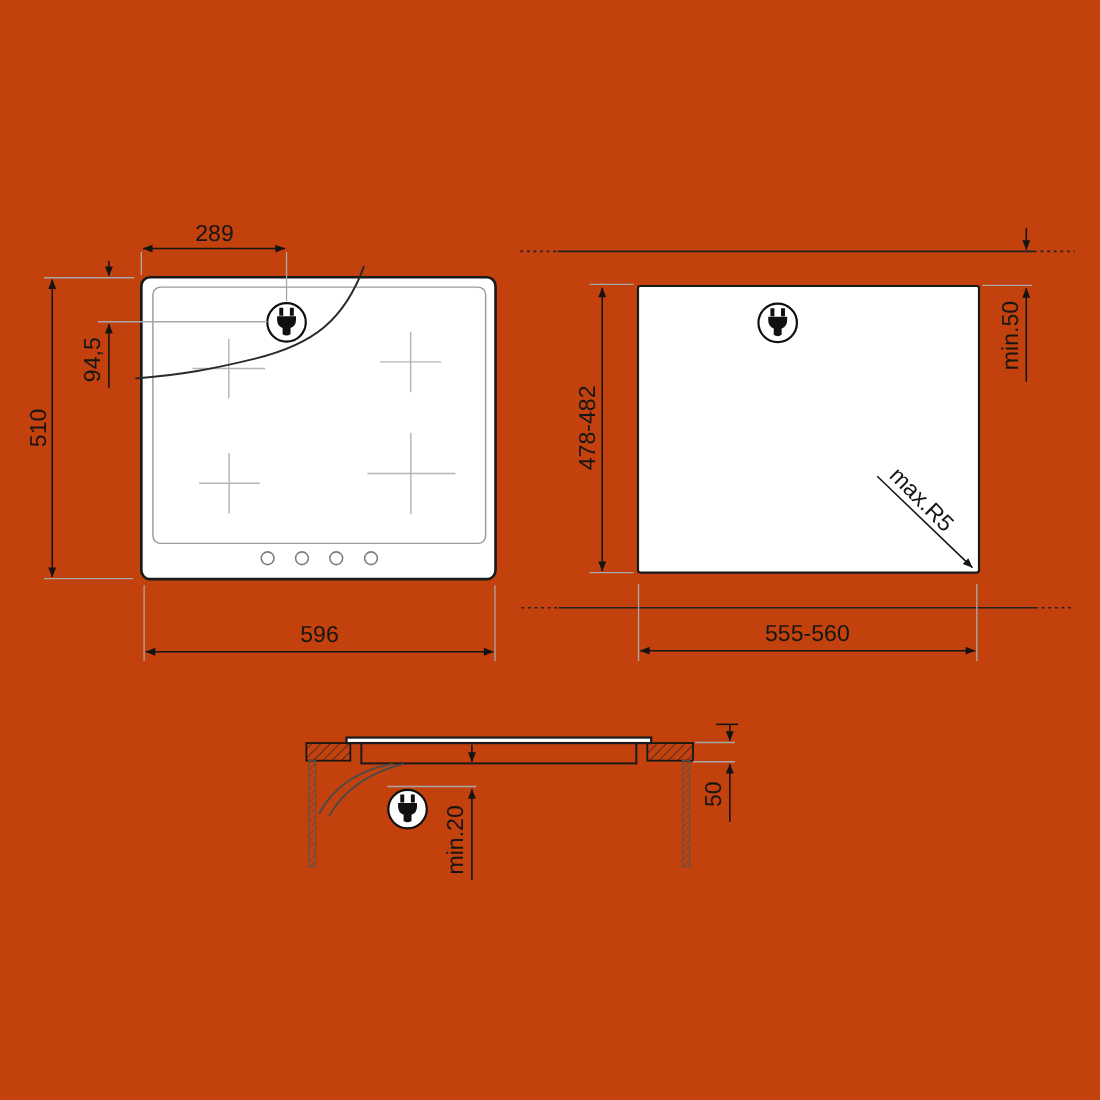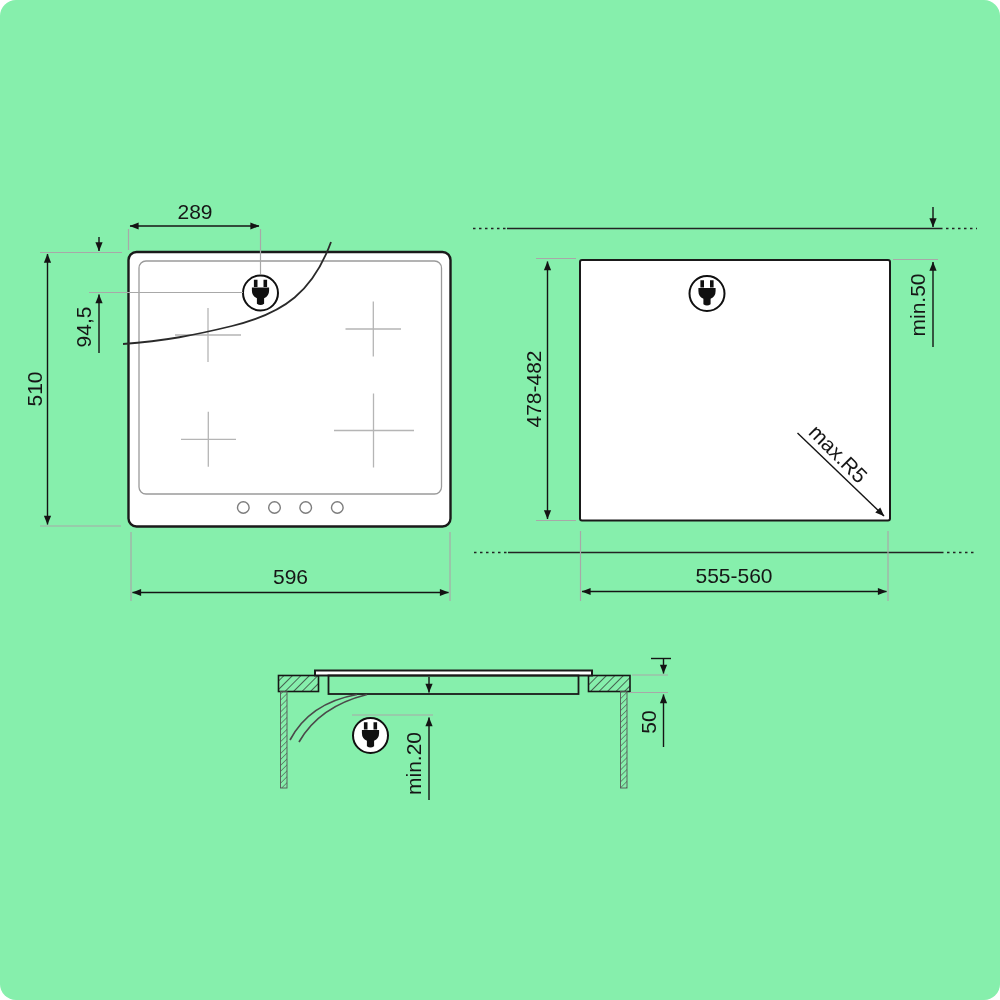--- a/index.html
+++ b/index.html
@@ -1,16 +1,16 @@
 <!DOCTYPE html>
 <html><head>
 <meta charset="utf-8">
 <style>
   html,body { margin:0; padding:0; background:#fff; }
-  .canvas { position:relative; width:1000px; height:1000px; background:#86efac; overflow:hidden;border-radius:16px; }
+  .canvas { position:relative; width:1000px; height:1000px; background:#c2410c; overflow:hidden; }
   svg { position:absolute; inset:0; }
   .outline   { fill:#ffffff; stroke:#1a1a1a; stroke-width:2.4; }
   .outline2  { fill:#ffffff; stroke:#1a1a1a; stroke-width:2.0; }
   .outline3  { fill:none;    stroke:#1a1a1a; stroke-width:1.8; }
   .inner     { fill:none; stroke:#9a9a9a; stroke-width:1.3; }
   .dim       { stroke:#141414; stroke-width:1.4; fill:none; }
   .ext       { stroke:#a8a8a8; stroke-width:1.2; fill:none; }
   .cross     { stroke:#b5b5b5; stroke-width:1.3; fill:none; }
   .dash      { stroke:#232323; stroke-width:1.5; fill:none; }
   .curve     { stroke:#2a2a2a; stroke-width:1.8; fill:none; }

